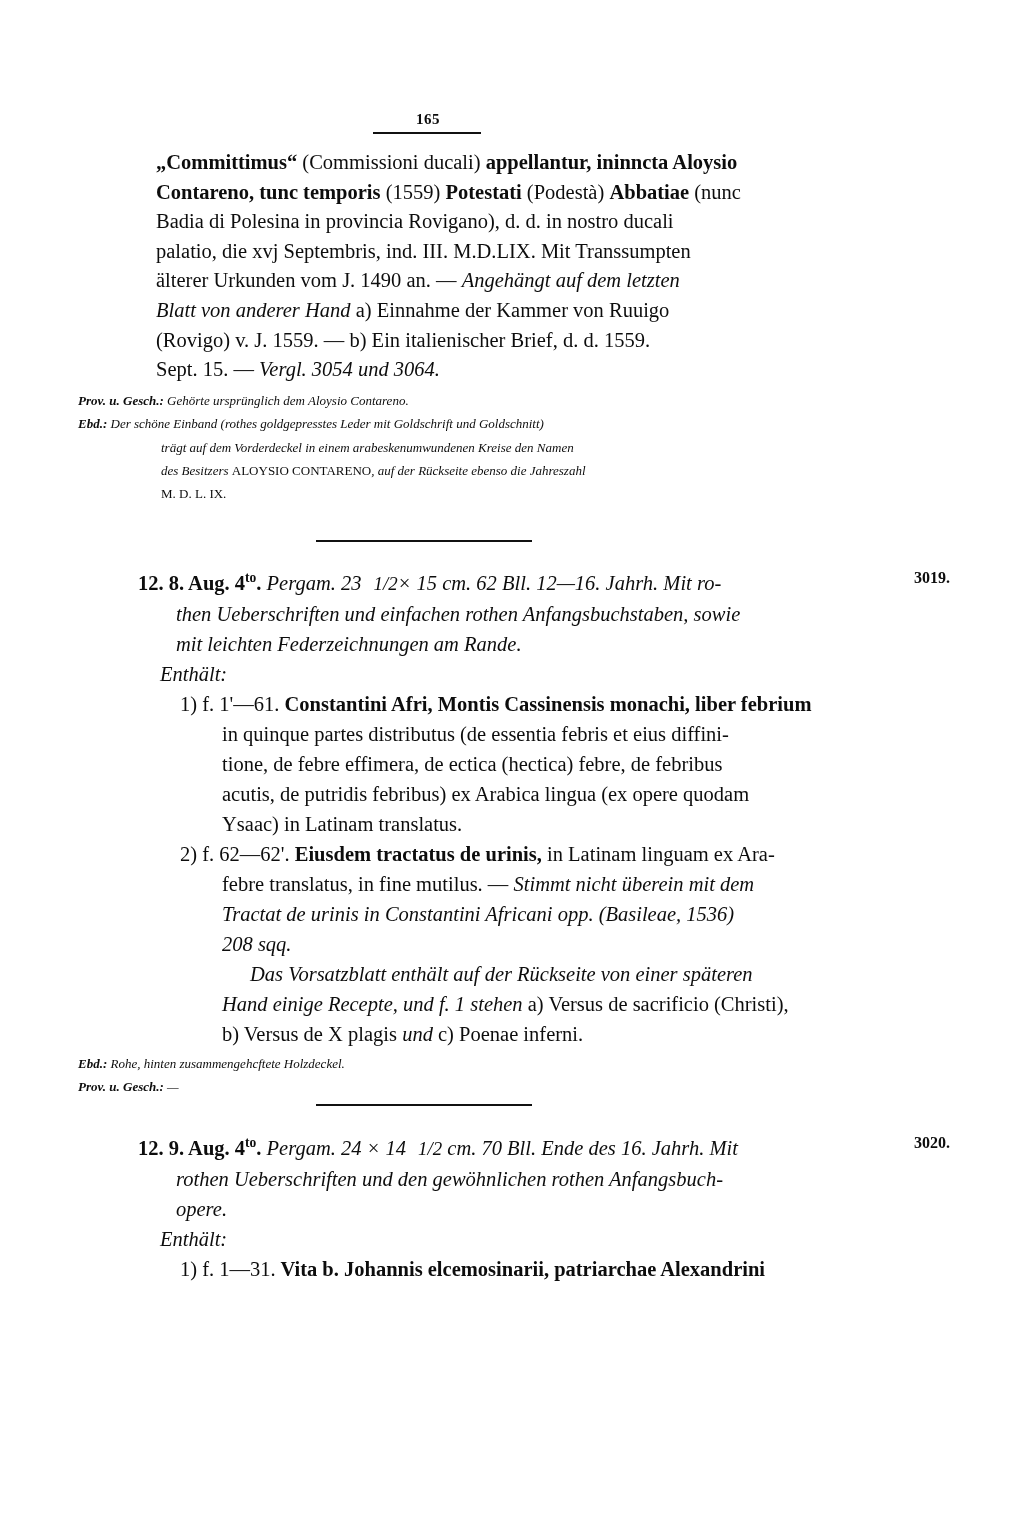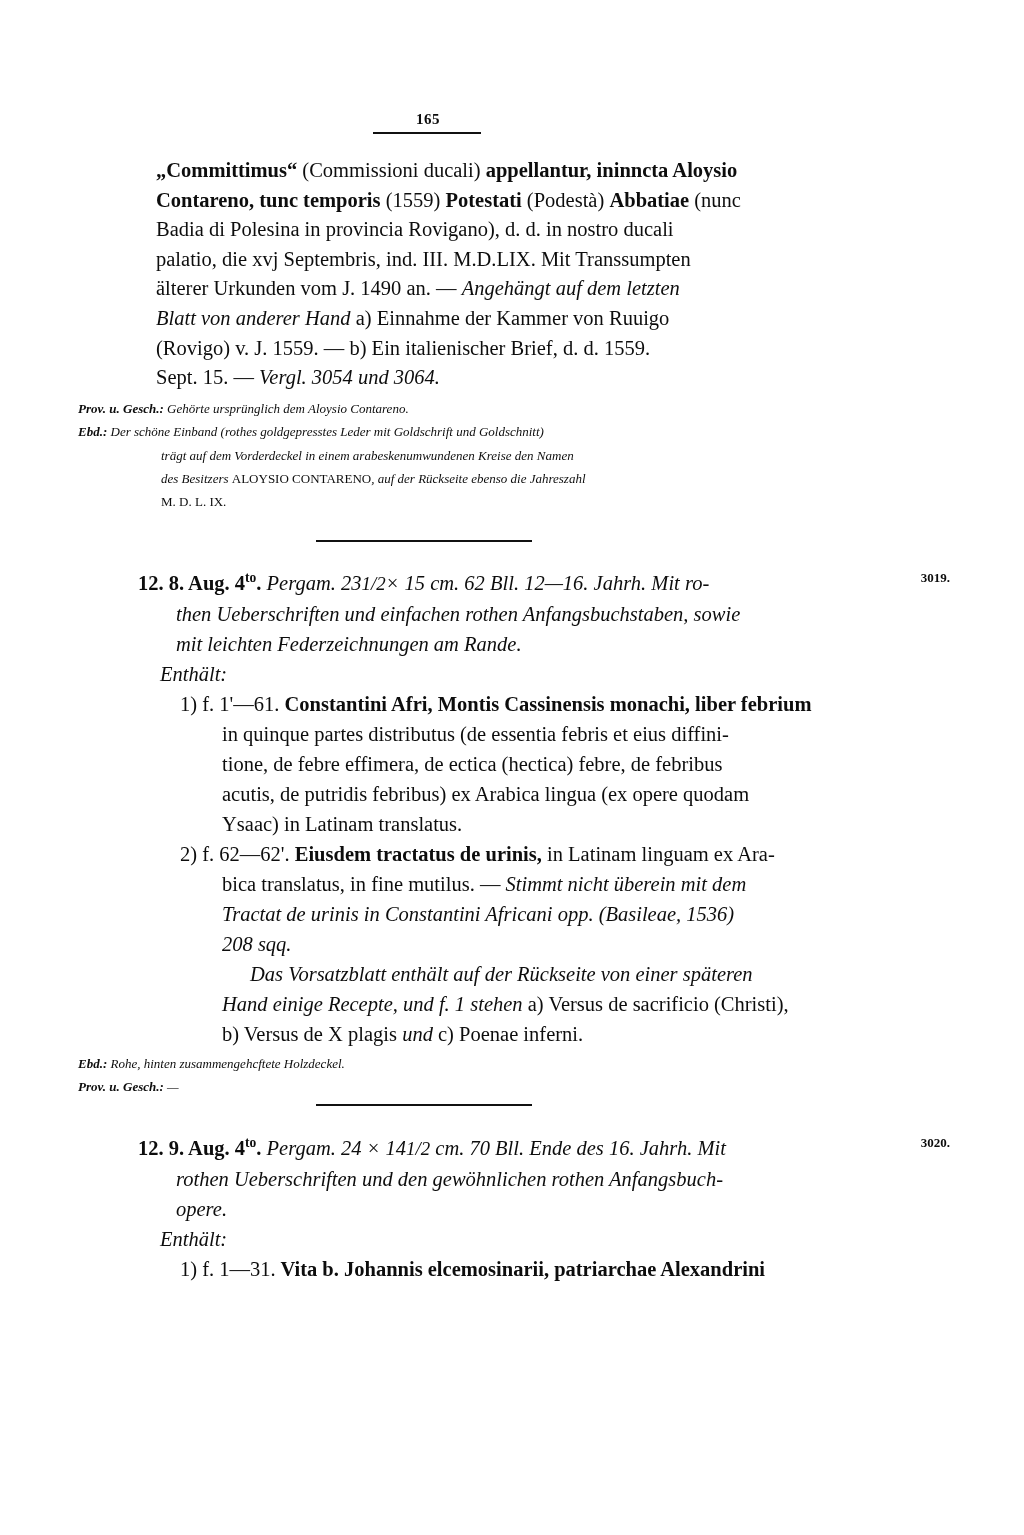--- a/index.html
+++ b/index.html
@@ -101,50 +101,50 @@
   }
   .entry .ln { display: block; }
   .entry-head { padding-left: 60px; }
   .entry-cont { padding-left: 98px; font-style: italic; }
   .entry-enth { padding-left: 82px; }
   .catno {
     position: absolute;
     right: 8px;
     top: 0;
     font-weight: bold;
-    font-size: 13px;
+    font-size: 16px;
   }
 
   .item {
     font-size: 20.5px;
     line-height: 30px;
     white-space: nowrap;
     padding-left: 42px;
     text-indent: -42px;
     margin-left: 60px;
   }
   .item .ln { display: block; text-indent: 0; padding-left: 42px; }
   .item .ln1 { text-indent: 0; padding-left: 0; }
   .item .ln-para { text-indent: 0; padding-left: 70px; font-style: italic; }
   .item .ln-para2 { text-indent: 0; padding-left: 42px; }
 
   .sup { font-size: 0.66em; vertical-align: super; }
-  .frac { font-size: 0.92em; }
+  .frac { font-size: 0.92em; margin-left: 12px; }
 </style>
 </head>
 <body>
 
 <div class="page">
 
   <div class="folio-wrap">
     <span class="folio-num">165</span>
     <div class="folio-rule"></div>
   </div>
 
-  <div class="col" style="top:156px;">
+  <div class="col" style="top:148px;">
 
     <div class="para ind-body">
       <span class="ln"><span class="b">„Committimus“</span><span> (Commissioni ducali) </span><span class="b">appellantur, ininncta Aloysio</span></span>
       <span class="ln"><span class="b">Contareno, tunc temporis</span><span> (1559) </span><span class="b">Potestati</span><span> (Podestà) </span><span class="b">Abbatiae</span><span> (nunc</span></span>
       <span class="ln">Badia di Polesina in provincia Rovigano), d. d. in nostro ducali</span>
       <span class="ln">palatio, die xvj Septembris, ind. III. M.D.LIX. Mit Transsumpten</span>
       <span class="ln"><span>älterer Urkunden vom J. 1490 an. — </span><span class="i">Angehängt auf dem letzten</span></span>
       <span class="ln"><span class="i">Blatt von anderer Hand</span><span> a) Einnahme der Kammer von Ruuigo</span></span>
       <span class="ln">(Rovigo) v. J. 1559. — b) Ein italienischer Brief, d. d. 1559.</span>
       <span class="ln"><span>Sept. 15. — </span><span class="i">Vergl. 3054 und 3064.</span></span>
@@ -174,21 +174,21 @@
     <div class="item">
       <span class="ln ln1"><span>1)</span>&nbsp;<span>f. 1'—61.</span><span class="b"> Constantini Afri, Montis Cassinensis monachi, liber febrium</span></span>
       <span class="ln">in quinque partes distributus (de essentia febris et eius diffini-</span>
       <span class="ln">tione, de febre effimera, de ectica (hectica) febre, de febribus</span>
       <span class="ln">acutis, de putridis febribus) ex Arabica lingua (ex opere quodam</span>
       <span class="ln">Ysaac) in Latinam translatus.</span>
     </div>
 
     <div class="item">
       <span class="ln ln1"><span>2)</span>&nbsp;<span>f. 62—62'.</span><span class="b"> Eiusdem tractatus de urinis,</span><span> in Latinam linguam ex Ara-</span></span>
-      <span class="ln"><span>bica translatus, in fine mutilus. — </span><span class="i">Stimmt nicht überein mit dem</span></span>
+      <span class="ln"><span>febre translatus, in fine mutilus. — </span><span class="i">Stimmt nicht überein mit dem</span></span>
       <span class="ln i">Tractat de urinis in Constantini Africani opp. (Basileae, 1536)</span>
       <span class="ln i">208 sqq.</span>
       <span class="ln ln-para i">Das Vorsatzblatt enthält auf der Rückseite von einer späteren</span>
       <span class="ln ln-para2"><span class="i">Hand einige Recepte, und f. 1 stehen</span><span> a) Versus de sacrificio (Christi),</span></span>
       <span class="ln ln-para2"><span>b) Versus de X plagis </span><span class="i">und</span><span> c) Poenae inferni.</span></span>
     </div>
 
     <div class="note" style="margin-top:3px;">
       <span class="ln"><span class="lbl">Ebd.:</span><span> Rohe, hinten zusammengehcftete Holzdeckel.</span></span>
       <span class="ln"><span class="lbl">Prov. u. Gesch.:</span><span> —</span></span>

